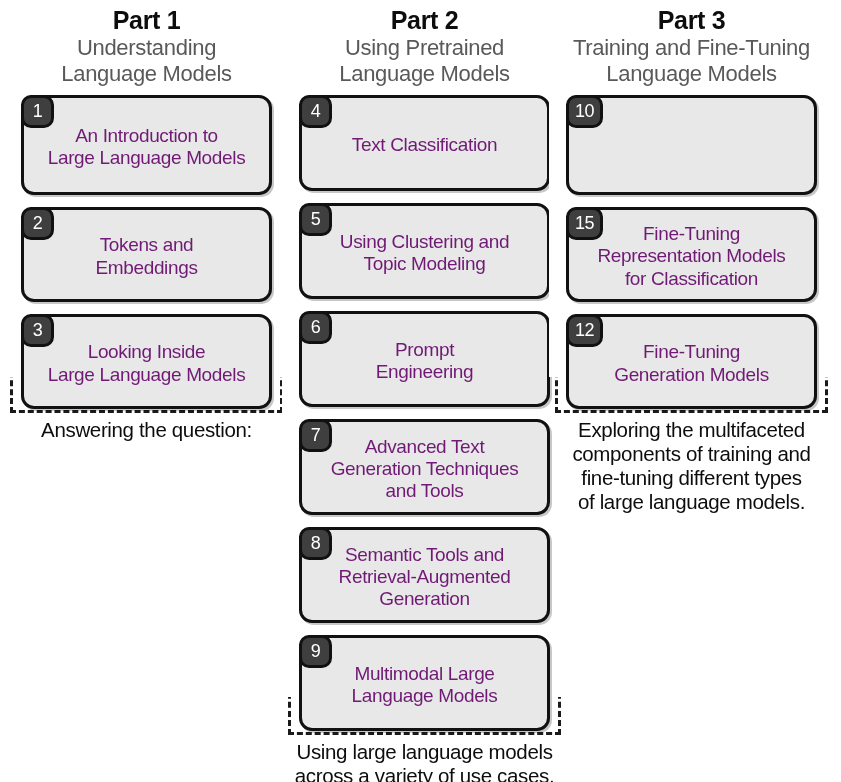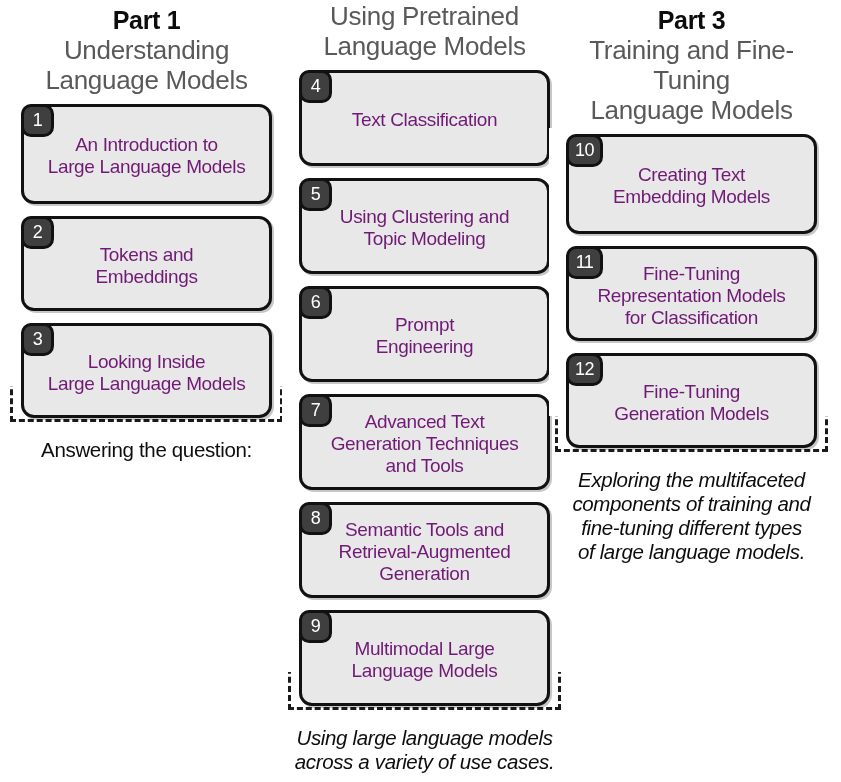--- a/index.html
+++ b/index.html
@@ -39,21 +39,21 @@
   }
   .part-title {
     font-size: 25px;
     font-weight: bold;
     color: #0d0d0d;
     line-height: 1.12;
     letter-spacing: -0.3px;
     margin-top: 6px;
   }
   .part-subtitle {
-    font-size: 26px;
+    font-size: 22px;
     font-weight: normal;
     color: #595959;
     line-height: 1.16;
     letter-spacing: -0.3px;
     margin-top: 1px;
     white-space: pre-line;
   }
 
   
   .group-wrap {
@@ -135,34 +135,33 @@
     width: 37px;
   }
 
   
   .caption {
     text-align: center;
     font-size: 20.5px;
     line-height: 1.17;
     color: #0d0d0d;
     letter-spacing: -0.35px;
-    margin-top: 20px;
+    margin-top: 9px;
     padding: 0 2px;
   }
   .caption .plain {
     font-style: normal;
     display: block;
   }
   .caption .ital {
     font-style: italic;
     display: block;
     white-space: pre-line;
   }
   .caption.all-italic {
-    font-style: italic;
     white-space: pre-line;
   }
 </style>
 </head>
 <body>
 
 <div id="diagram">
 
   <div class="column col-1">
     <div class="col-head">
@@ -197,20 +196,21 @@
       </div>
     </div>
 
     <div class="caption">
       <span class="plain">Answering the question:</span>
     </div>
   </div>
 
   <div class="column col-2">
     <div class="col-head">
+      <div class="part-title">Part 2</div>
       <div class="part-subtitle">Using Pretrained
 Language Models</div>
     </div>
 
     <div class="group-wrap">
       <div class="dashed-frame"></div>
       <div class="dashed-mask" style="height:608px;"></div>
       <div class="boxes">
 
         <div class="chapter h96">
@@ -264,26 +264,24 @@
 Language Models</div>
     </div>
 
     <div class="group-wrap">
       <div class="dashed-frame"></div>
       <div class="dashed-mask" style="height:288px;"></div>
       <div class="boxes">
 
         <div class="chapter h100">
           <div class="badge wide">10</div>
-          <div class="chapter-title">Creating Text
-Embedding Models</div>
         </div>
 
         <div class="chapter h95">
-          <div class="badge wide">11</div>
+          <div class="badge wide">15</div>
           <div class="chapter-title">Fine-Tuning
 Representation Models
 for Classification</div>
         </div>
 
         <div class="chapter h95">
           <div class="badge wide">12</div>
           <div class="chapter-title">Fine-Tuning
 Generation Models</div>
         </div>

